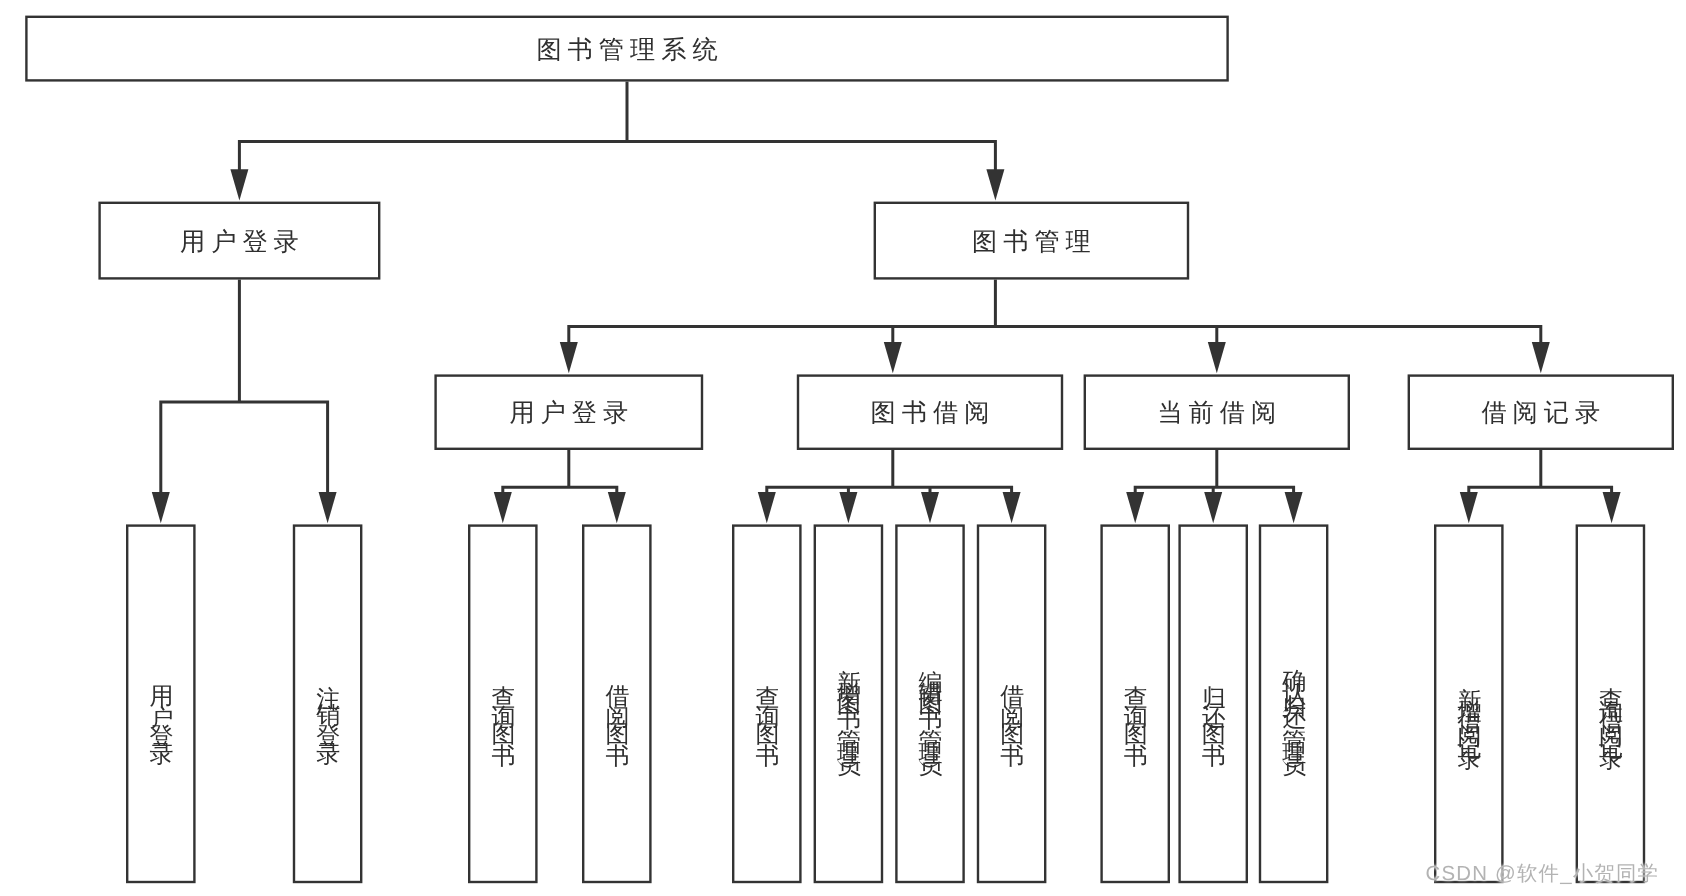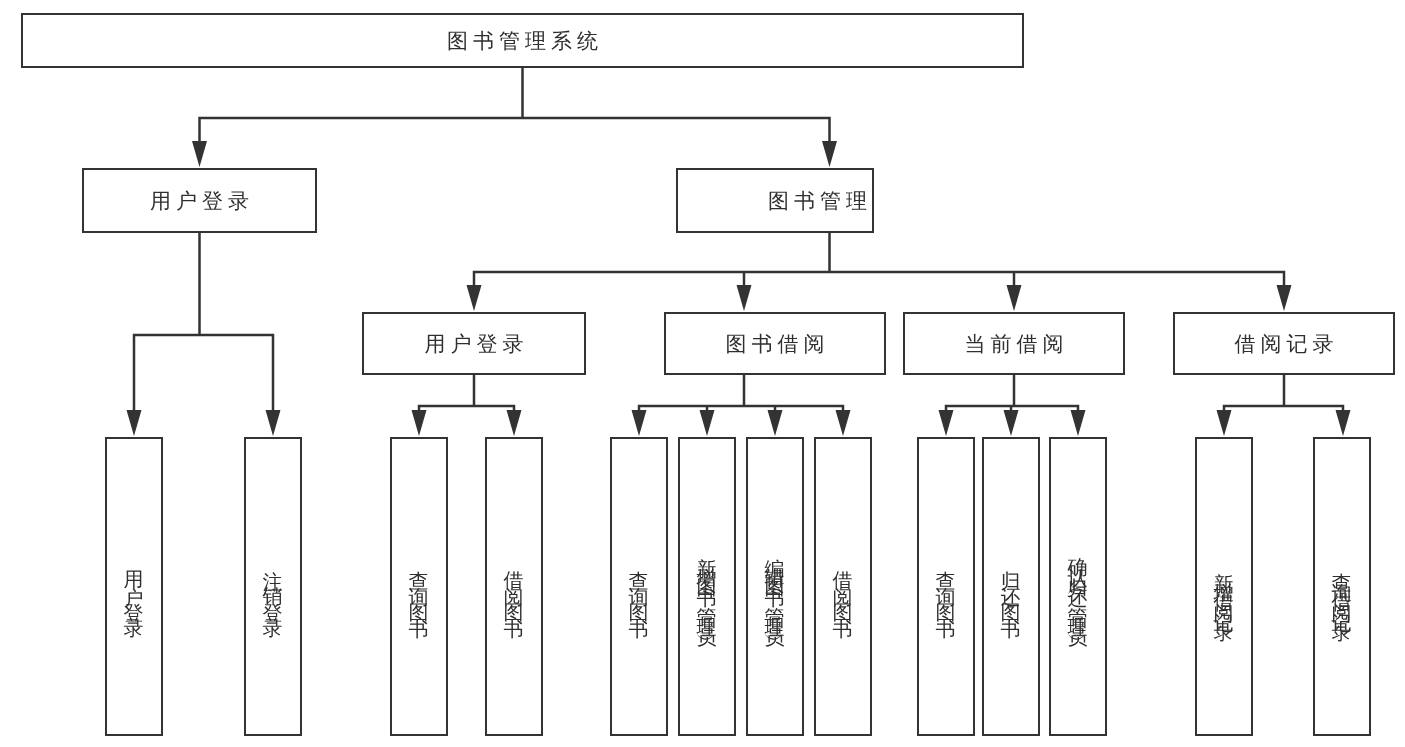--- a/index.html
+++ b/index.html
@@ -113,21 +113,21 @@
     <polygon points="1335.5,410 1350.5,410 1343,436"></polygon>
   </svg>
 
   <div class="box" style="left:21px; top:13px; width:1003px; height:55px;">
     <span class="h-label">图书管理系统</span>
   </div>
 
   <div class="box" style="left:82px; top:168px; width:235px; height:65px;">
     <span class="h-label">用户登录</span>
   </div>
-  <div class="box" style="left:676px; top:168px; width:198px; height:65px;justify-content:flex-end;">
+  <div class="box" style="left:728px; top:168px; width:263px; height:65px;">
     <span class="h-label">图书管理</span>
   </div>
 
   <div class="box" style="left:362px; top:312px; width:224px; height:63px;">
     <span class="h-label">用户登录</span>
   </div>
   <div class="box" style="left:664px; top:312px; width:222px; height:63px;">
     <span class="h-label">图书借阅</span>
   </div>
   <div class="box" style="left:903px; top:312px; width:222px; height:63px;">
@@ -174,14 +174,15 @@
     <span class="v-label ls-md">确认归还（管理员）</span>
   </div>
 
   <div class="box leaf" style="left:1195px; top:437px; width:58px; height:299px;">
     <span class="v-label ls-md">新增借阅记录</span>
   </div>
   <div class="box leaf" style="left:1313px; top:437px; width:58px; height:299px;">
     <span class="v-label ls-md">查询借阅记录</span>
   </div>
 
+  <div class="watermark">CSDN @软件_小贺同学</div>
 
 </div>
 
 </body></html>

